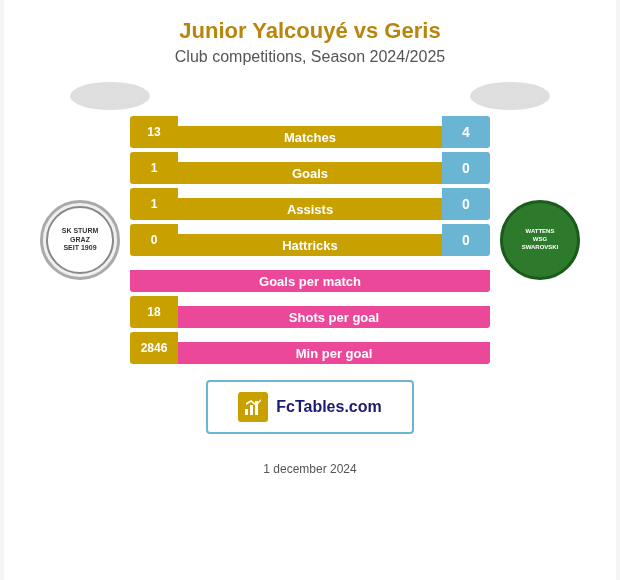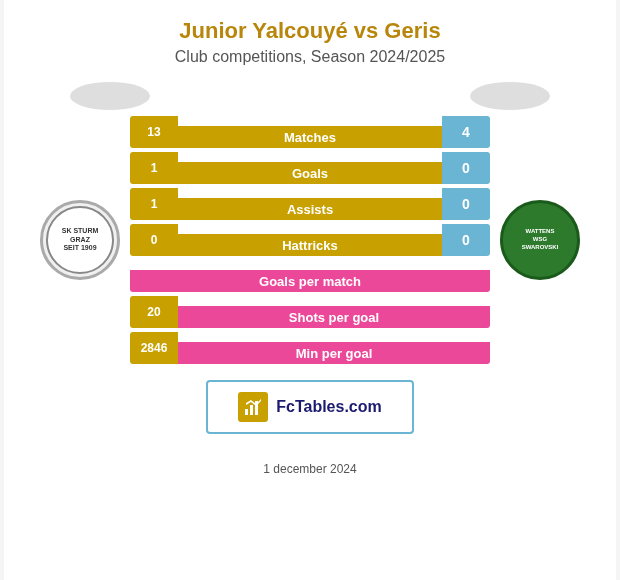--- a/index.html
+++ b/index.html
@@ -287,21 +287,21 @@
         <div class="stat-left-val">0</div>
         <div class="stat-label">Hattricks</div>
         <div class="stat-right-val">0</div>
       </div>
 
       <div class="stat-row single">
         <div class="stat-label">Goals per match</div>
       </div>
 
       <div class="stat-row single">
-        <div class="stat-left-val">20</div>
+        <div class="stat-left-val">18</div>
         <div class="stat-label">Shots per goal</div>
       </div>
 
       <div class="stat-row single">
         <div class="stat-left-val">2846</div>
         <div class="stat-label">Min per goal</div>
       </div>
 
     </div>
 

